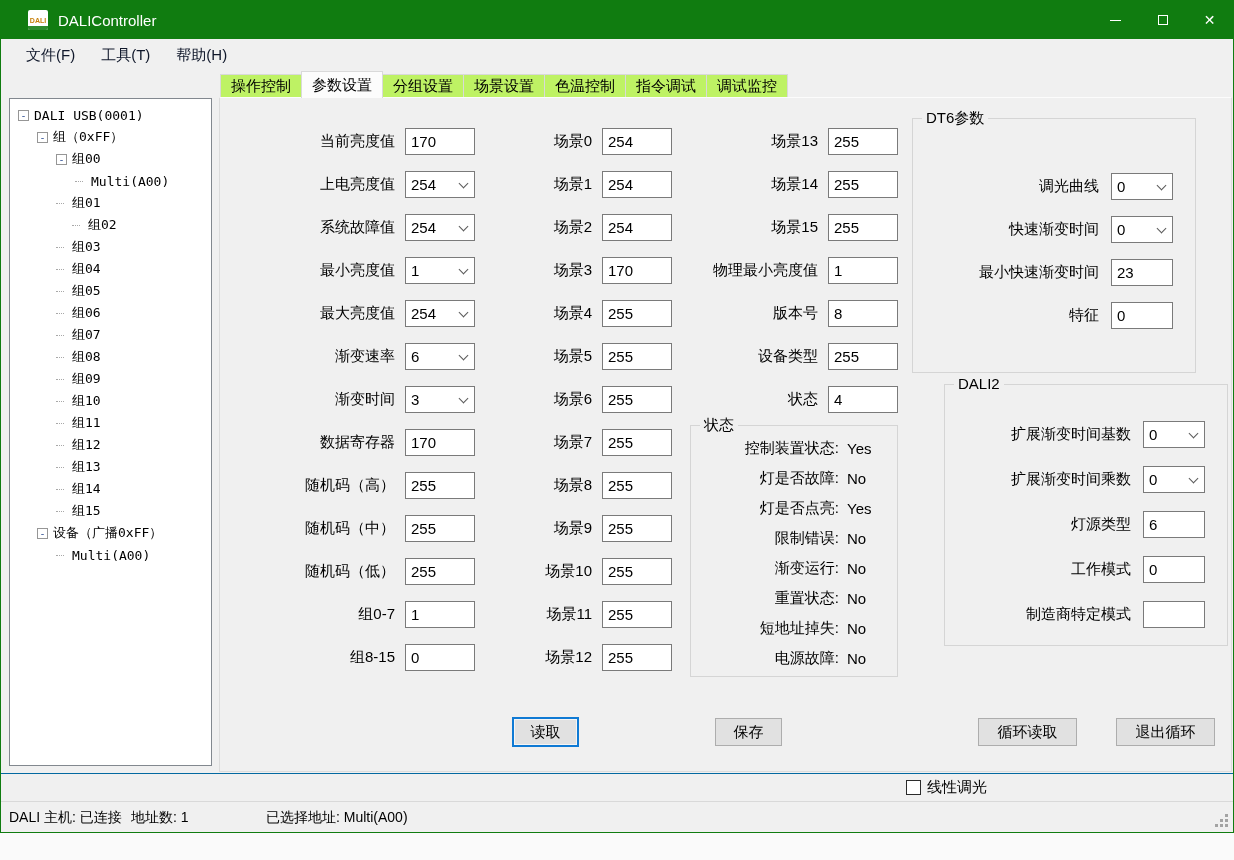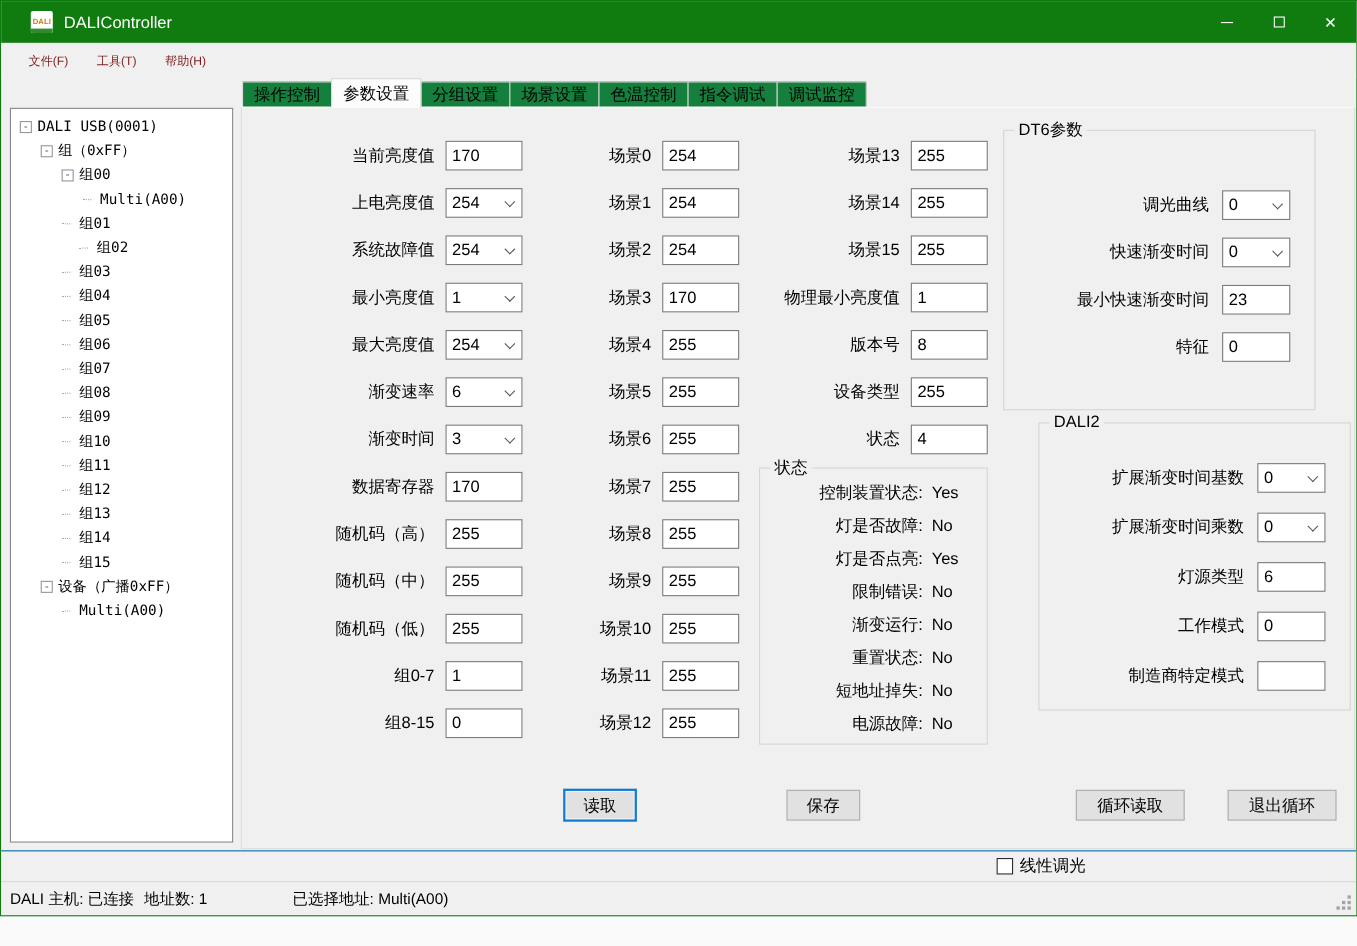--- a/index.html
+++ b/index.html
@@ -12,25 +12,25 @@
   .appicon::after { content:""; position:absolute; left:0; bottom:0; width:100%; height:4px; background:#2e8b2e; }
   .apptitle { color:#ffffff; font-size:15px; margin-left:10px; }
   .wincontrols { margin-left:auto; display:flex; height:100%; }
   .winbtn { width:47px; height:100%; display:flex; align-items:center; justify-content:center; color:#fff; cursor:default; }
   .glyph-min { width:11px; height:1px; background:#fff; display:block; }
   .glyph-max { width:10px; height:10px; border:1px solid #fff; display:block; }
   .glyph-close { font-size:14px; line-height:1; }
 
   
   .menubar { position:absolute; left:0; top:38px; width:100%; height:33px; background:#f0f0f0; display:flex; align-items:center; padding-left:12px; }
-  .menuitem { font-size:11px; color:#7f1d1d; padding:4px 13px; }
+  .menuitem { font-size:15px; color:#0f172a; padding:4px 13px; }
 
   
   .tabstrip { position:absolute; left:219px; top:72px; height:25px; display:flex; align-items:flex-end; }
-  .tab { font-size:15px; color:#000; background:#15803d; border:1px solid #d9d9d9; border-bottom:none; padding:2px 10px 3px 10px; margin-right:-1px; height:24px; }
+  .tab { font-size:15px; color:#000; background:#bef264; border:1px solid #d9d9d9; border-bottom:none; padding:2px 10px 3px 10px; margin-right:-1px; height:24px; }
   .tab.selected { background:#fcfcfc; height:27px; margin-top:-3px; padding-top:4px; position:relative; z-index:3; }
 
   
   .tree { position:absolute; left:8px; top:97px; width:203px; height:668px; background:#ffffff; border:1px solid #82888f; overflow:hidden; padding-top:5px; font-family:"DejaVu Sans Mono",monospace; font-size:13px; }
   .titem { height:22px; display:flex; align-items:center; white-space:nowrap; color:#000; }
   .texp { width:11px; height:11px; border:1px solid #969696; background:#fff; color:#3c5a9a; font-size:10px; line-height:9px; text-align:center; flex:0 0 11px; margin-right:5px; }
   .tdash { width:8px; border-top:1px dotted #a8a8a8; flex:0 0 8px; margin-right:8px; }
 
   
   .tabpage { position:absolute; left:218px; top:96px; width:1013px; height:675px; background:#f0f0f0; border:1px solid #dcdcdc; border-top:1px solid #fcfcfc; }

